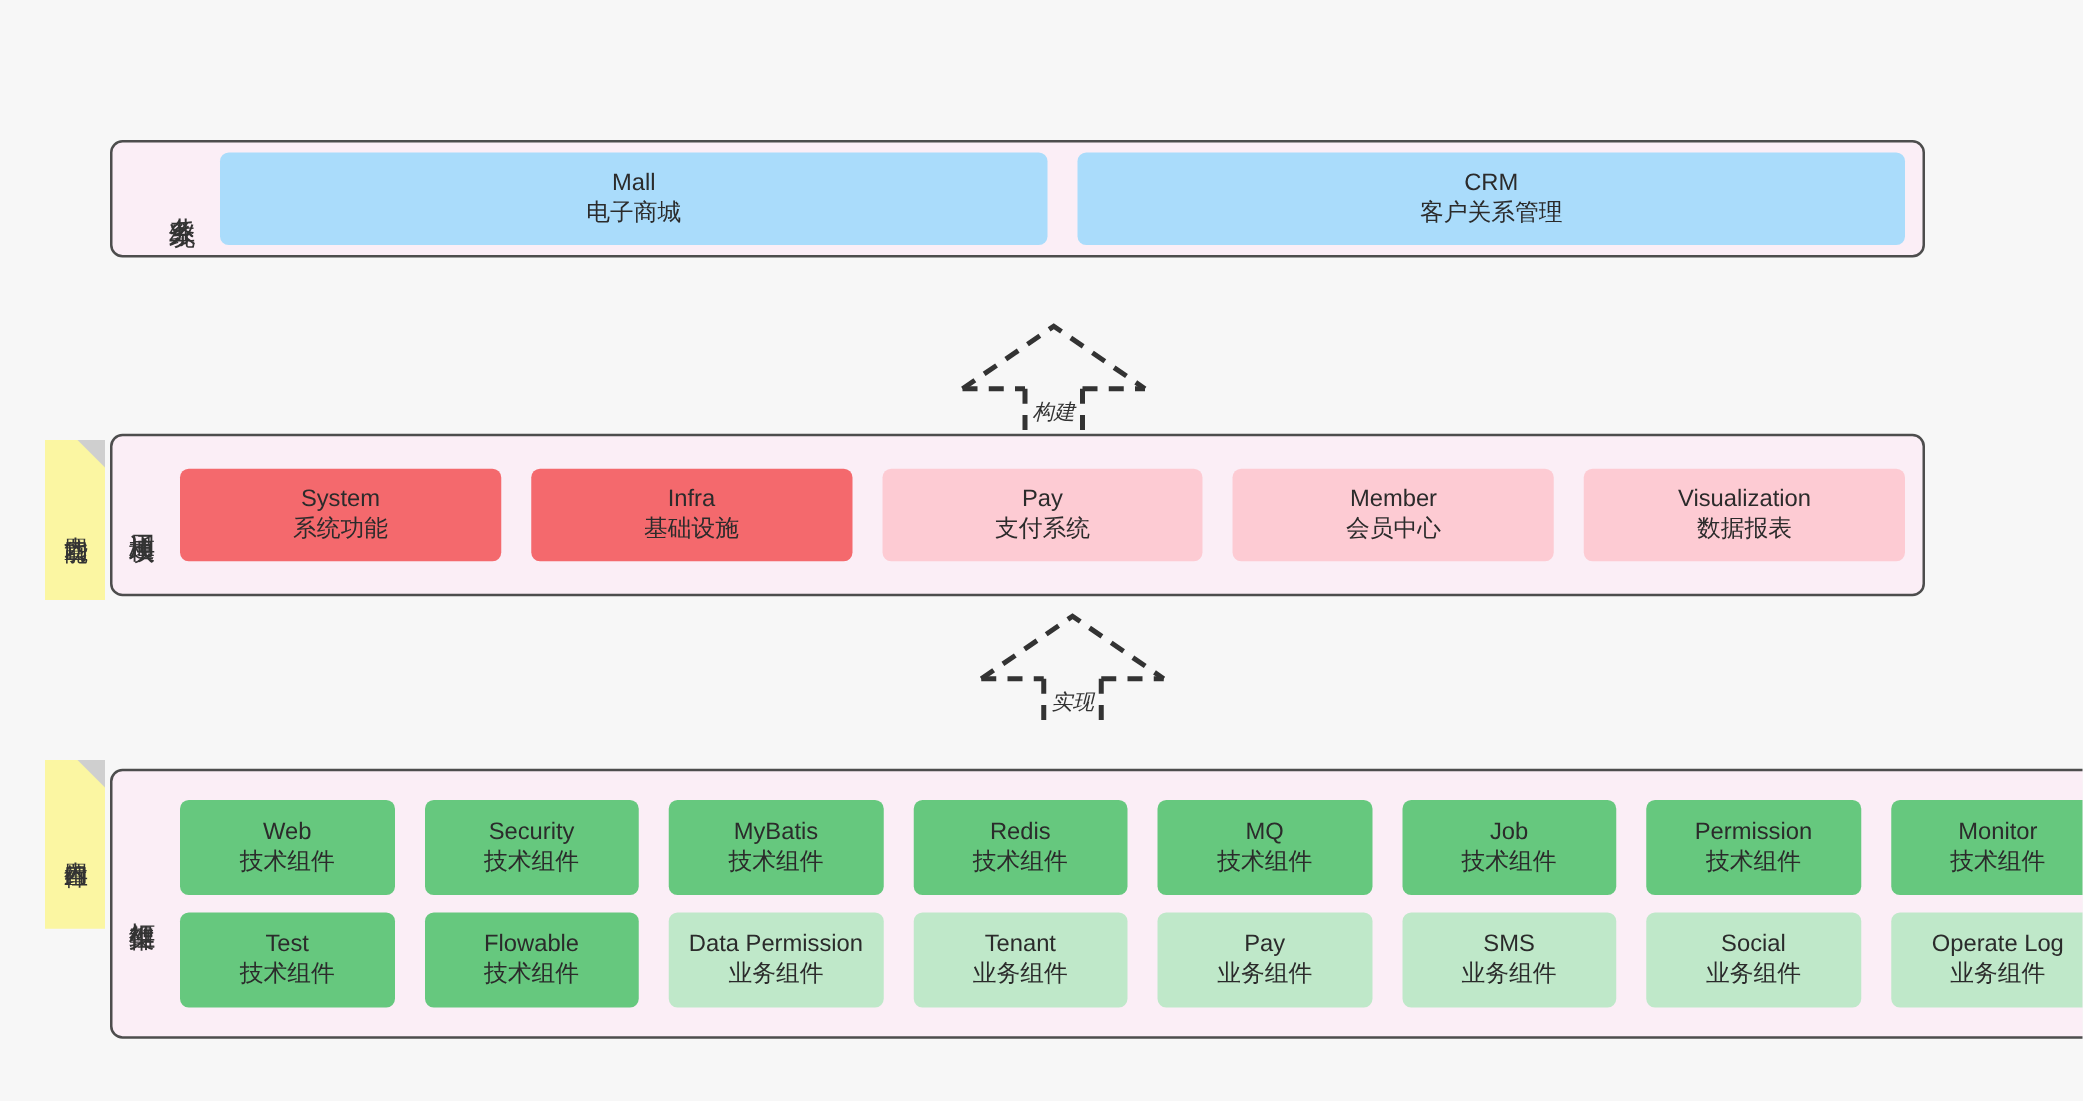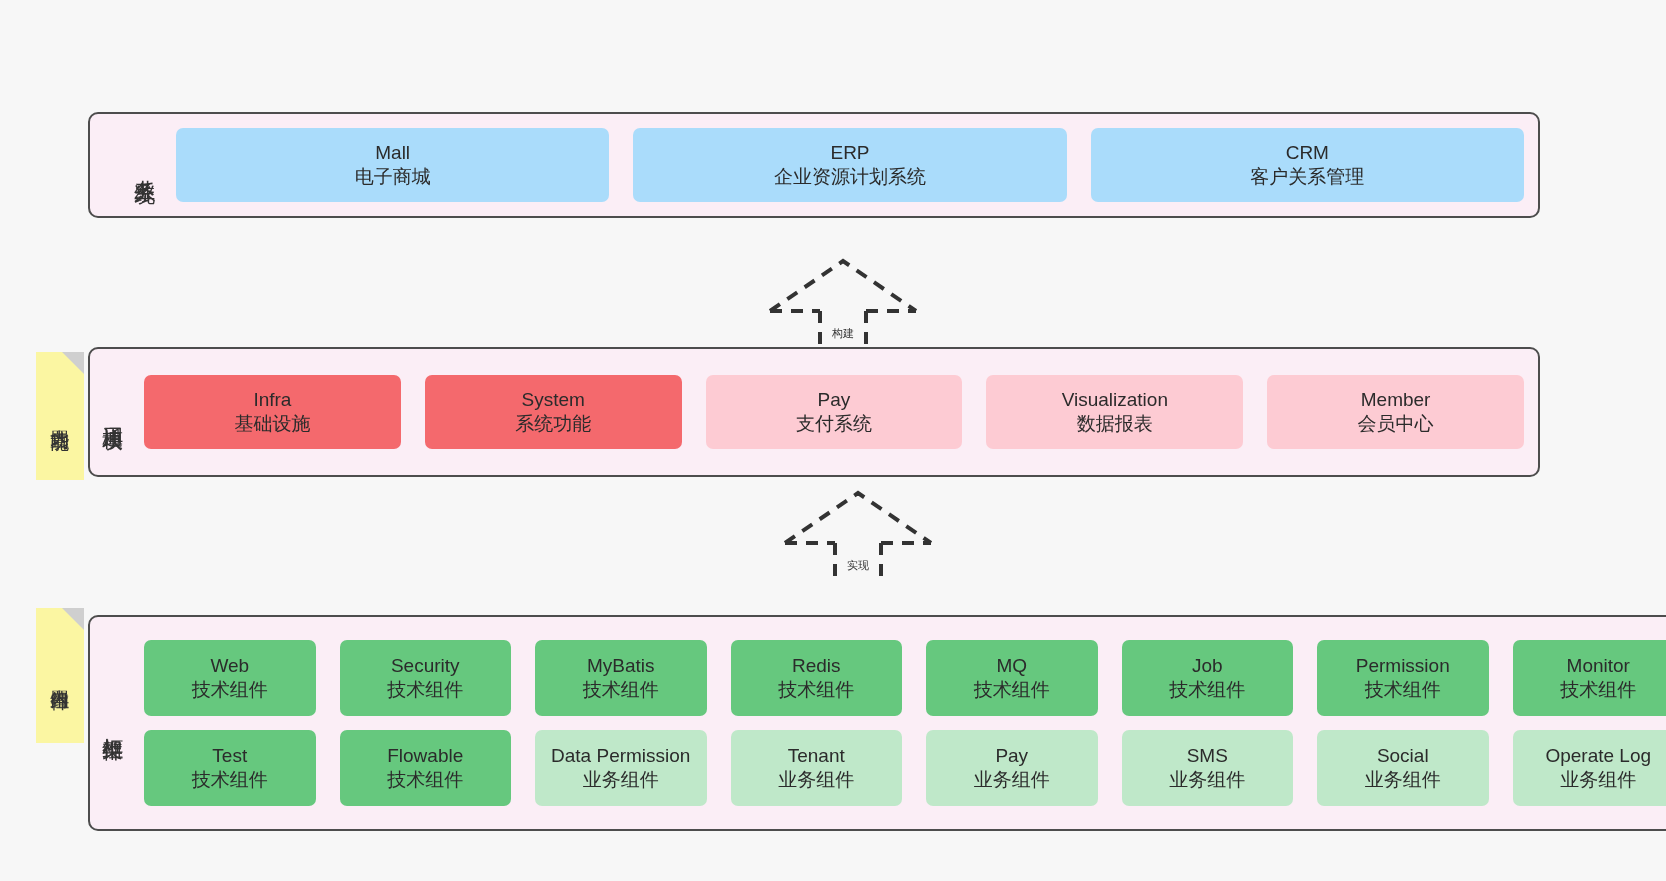--- a/index.html
+++ b/index.html
@@ -83,21 +83,21 @@
   .node .en { display: block; }
   .node .cn { display: block; }
 
   .n-blue      { background: #aadcfb; }
   .n-red       { background: #f4696d; }
   .n-pink      { background: #fdcbd3; }
   .n-green     { background: #66c87e; }
   .n-lightgreen{ background: #bfe8c9; }
 
   
-  .layer-biz   { left: 88px;  top: 112px; width: 1452px; height: 106px; padding-left: 32px; }
+  .layer-biz   { left: 88px;  top: 112px; width: 1452px; height: 94px; padding-left: 32px; }
   .layer-biz  .node { height: 74px; }
 
   .layer-mod   { left: 88px;  top: 347px; width: 1452px; height: 130px; }
   .layer-mod  .node { height: 74px; }
 
   .layer-fw    { left: 88px;  top: 578px; width: 1612px; height: 216px; margin-top: 37px; }
   .layer-fw   .node { height: 76px; }
 
   
   .sticky {
@@ -135,46 +135,43 @@
     position: absolute;
     width: 190px;
     height: 96px;
   }
   .arrow svg { display: block; overflow: visible; }
   .arrow .arrow-label {
     position: absolute;
     left: 50%;
     transform: translateX(-50%);
     bottom: 10px;
-    font-size: 11px;
+    font-size: 17px;
     color: #333333;
     background: #f7f7f7;
     padding: 0 3px;
     white-space: nowrap;
     user-select: none;
+    font-style: italic;
   }
   .arrow-build { left: 748px; top: 255px; }
   .arrow-impl  { left: 763px; top: 487px; }
 </style>
 </head>
 <body>
 
 <div class="canvas">
 
   <div class="layer layer-biz">
     <div class="layer-title">业务系统</div>
     <div class="layer-body">
       <div class="row">
         <div class="node n-blue">
           <span class="en">Mall</span>
           <span class="cn">电子商城</span>
-        </div>
-        <div class="node n-blue">
-          <span class="en">ERP</span>
-          <span class="cn">企业资源计划系统</span>
         </div>
         <div class="node n-blue">
           <span class="en">CRM</span>
           <span class="cn">客户关系管理</span>
         </div>
       </div>
     </div>
   </div>
 
   <div class="arrow arrow-build">
@@ -193,38 +190,38 @@
   <div class="sticky sticky-fn">
     <span class="fold"></span>
     <span>内置功能</span>
   </div>
 
   <div class="layer layer-mod">
     <div class="layer-title">通用模块</div>
     <div class="layer-body">
       <div class="row">
         <div class="node n-red">
+          <span class="en">System</span>
+          <span class="cn">系统功能</span>
+        </div>
+        <div class="node n-red">
           <span class="en">Infra</span>
           <span class="cn">基础设施</span>
-        </div>
-        <div class="node n-red">
-          <span class="en">System</span>
-          <span class="cn">系统功能</span>
         </div>
         <div class="node n-pink">
           <span class="en">Pay</span>
           <span class="cn">支付系统</span>
         </div>
         <div class="node n-pink">
+          <span class="en">Member</span>
+          <span class="cn">会员中心</span>
+        </div>
+        <div class="node n-pink">
           <span class="en">Visualization</span>
           <span class="cn">数据报表</span>
-        </div>
-        <div class="node n-pink">
-          <span class="en">Member</span>
-          <span class="cn">会员中心</span>
         </div>
       </div>
     </div>
   </div>
 
   <div class="arrow arrow-impl">
     <svg width="190" height="96" viewBox="0 0 190 96" aria-hidden="true">
       <g fill="none" stroke="#333333" stroke-width="4" stroke-dasharray="12 9" stroke-linecap="butt">
         <path d="M22 56 L95 6 L168 56"></path>
         <path d="M22 56 L72 56"></path>

